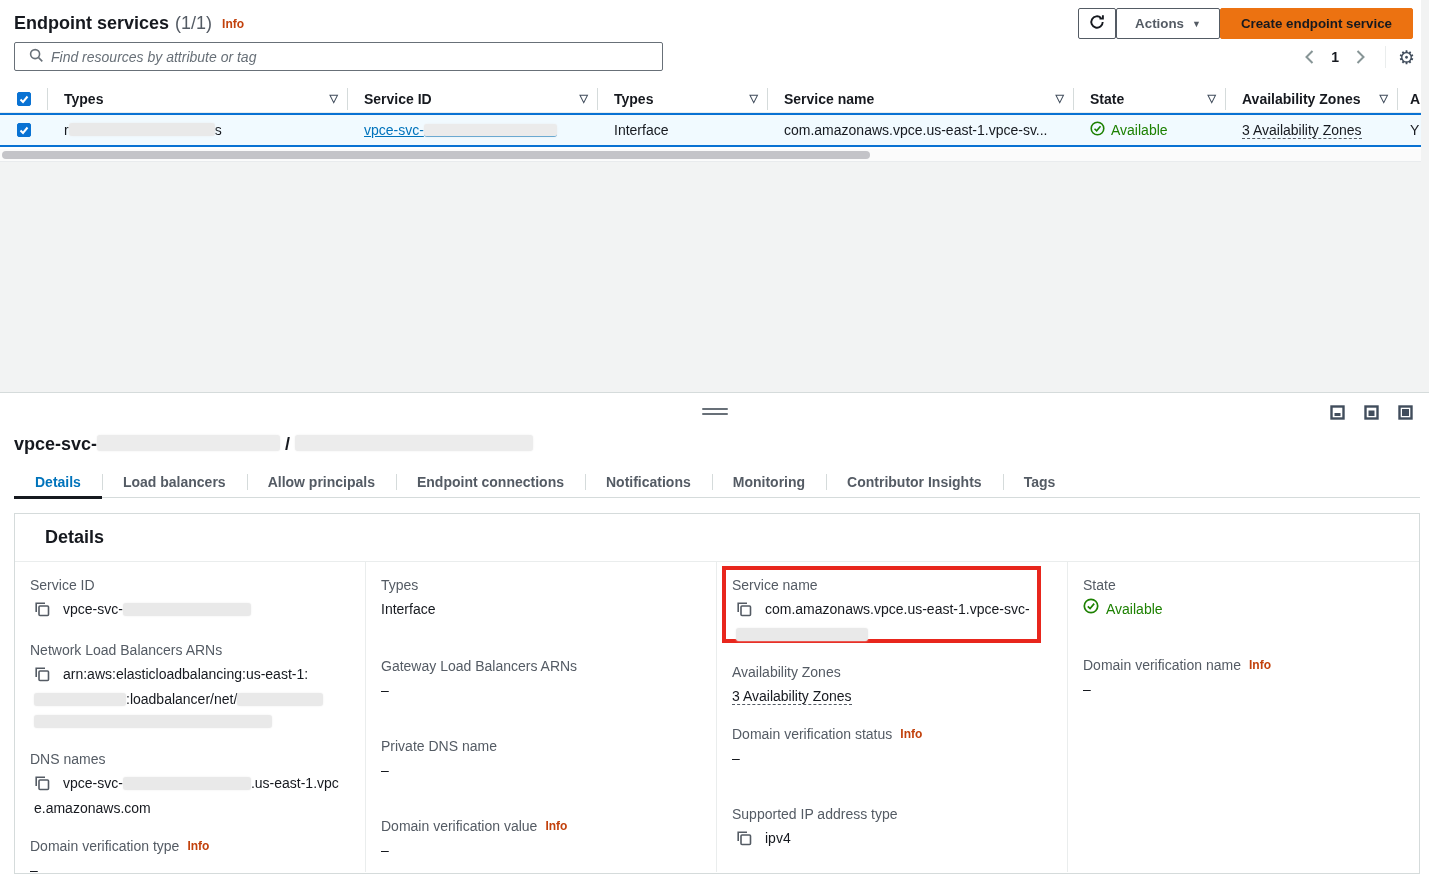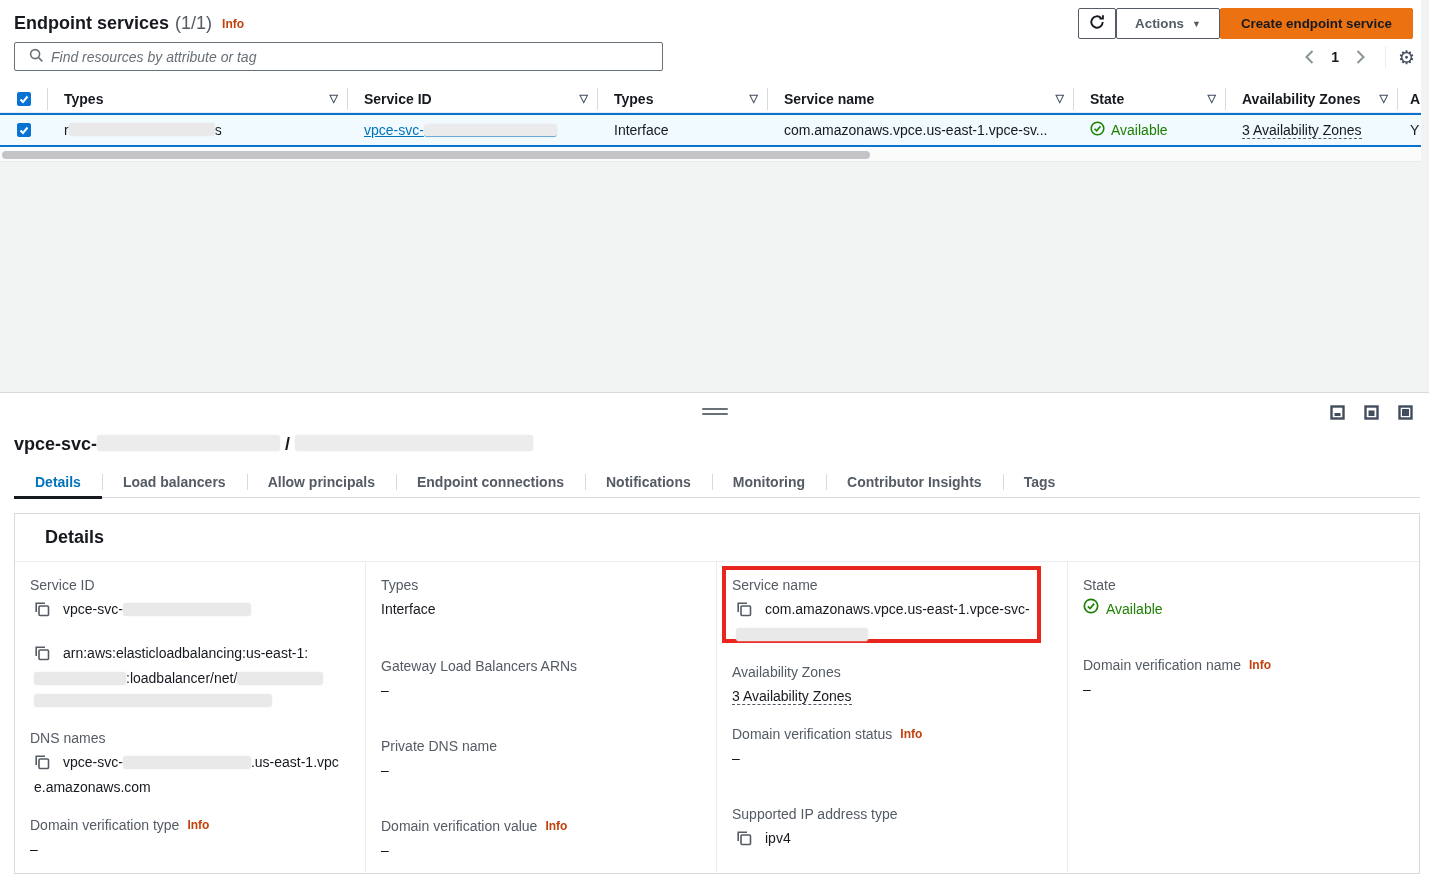--- a/index.html
+++ b/index.html
@@ -274,20 +274,21 @@
         <div class="field">
           <div class="field-label">Service ID</div>
           <div class="field-value">
             <span class="copy-icon"><svg width="16" height="16" viewBox="0 0 16 16">
                   <rect x="5" y="5" width="9.5" height="9.5" rx="1" fill="none" stroke="#545b64" stroke-width="1.6"></rect>
                   <path d="M11 2.2H2.2V11" fill="none" stroke="#545b64" stroke-width="1.6"></path>
                 </svg></span><span>vpce-svc-</span><span class="redact" style="width:128px"></span>
           </div>
         </div>
         <div class="field">
+          <div class="field-label">Network Load Balancers ARNs</div>
           <div class="field-value">
             <span class="copy-icon"><svg width="16" height="16" viewBox="0 0 16 16">
                   <rect x="5" y="5" width="9.5" height="9.5" rx="1" fill="none" stroke="#545b64" stroke-width="1.6"></rect>
                   <path d="M11 2.2H2.2V11" fill="none" stroke="#545b64" stroke-width="1.6"></path>
                 </svg></span><span>arn:aws:elasticloadbalancing:us-east-1:</span><span class="redact" style="width:92px"></span><span>:loadbalancer/net/</span><span class="redact" style="width:86px"></span> <span class="redact" style="width:238px"></span>
           </div>
         </div>
         <div class="field">
           <div class="field-label">DNS names</div>
           <div class="field-value">

